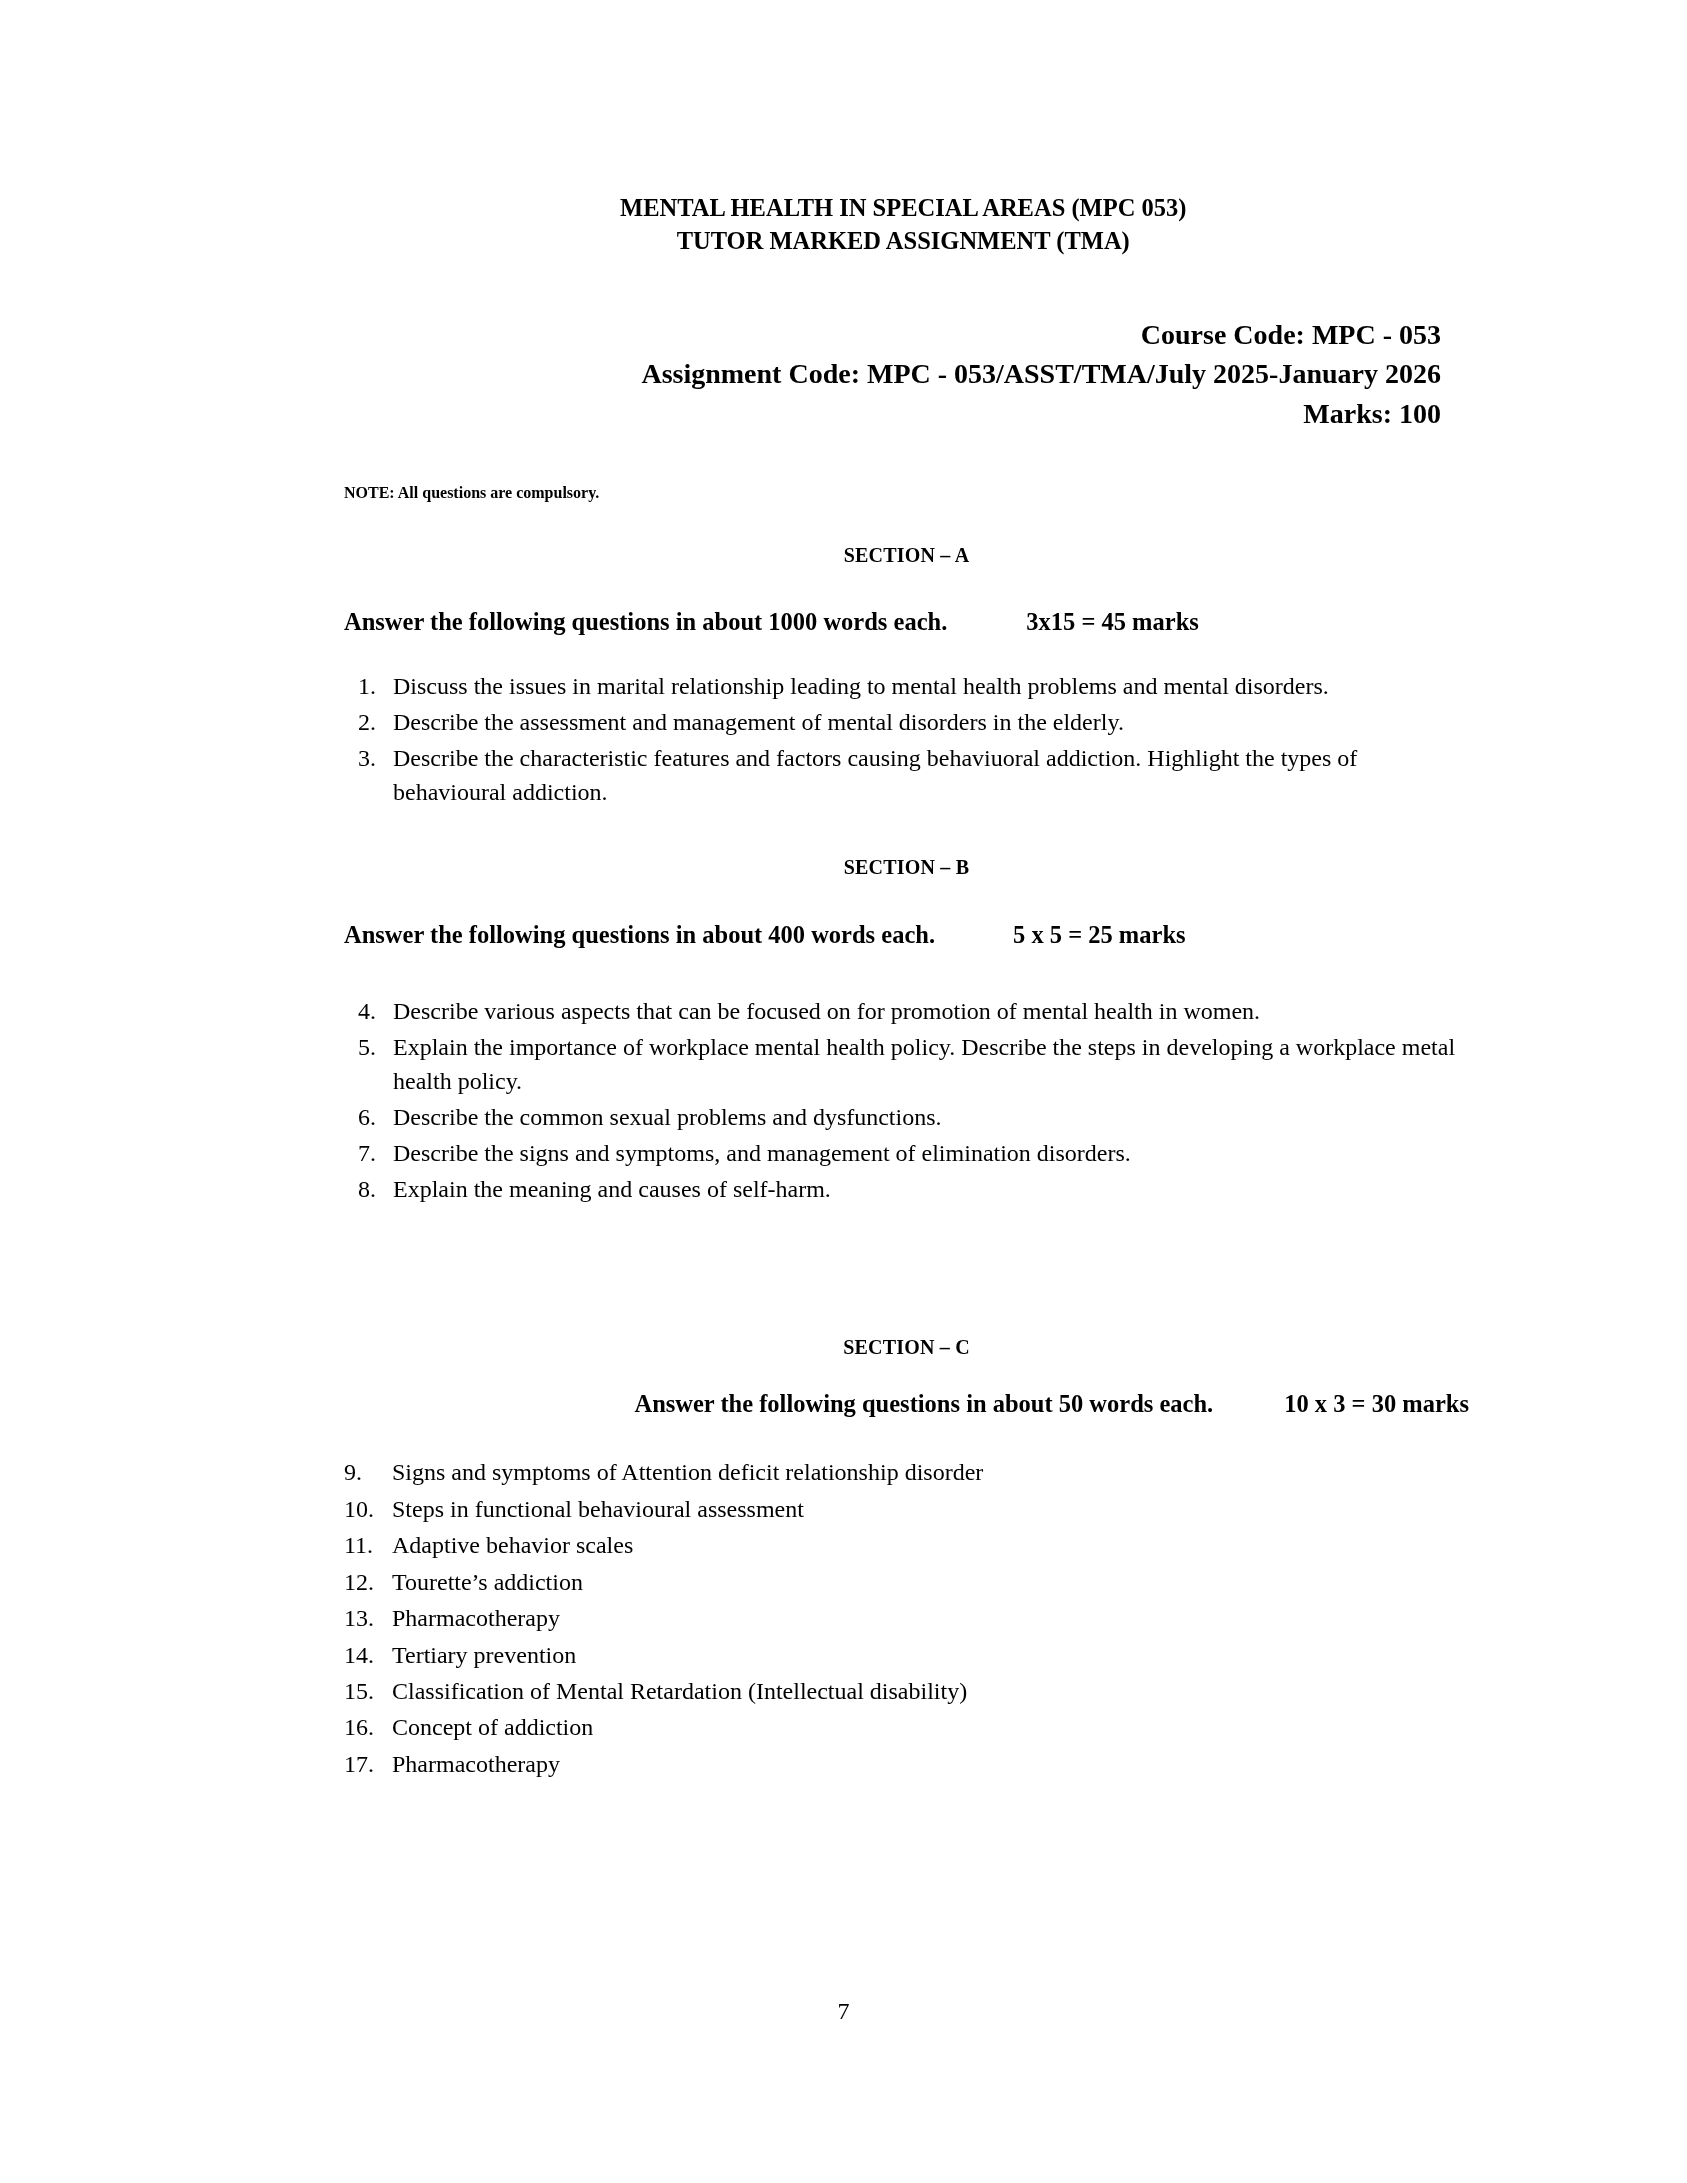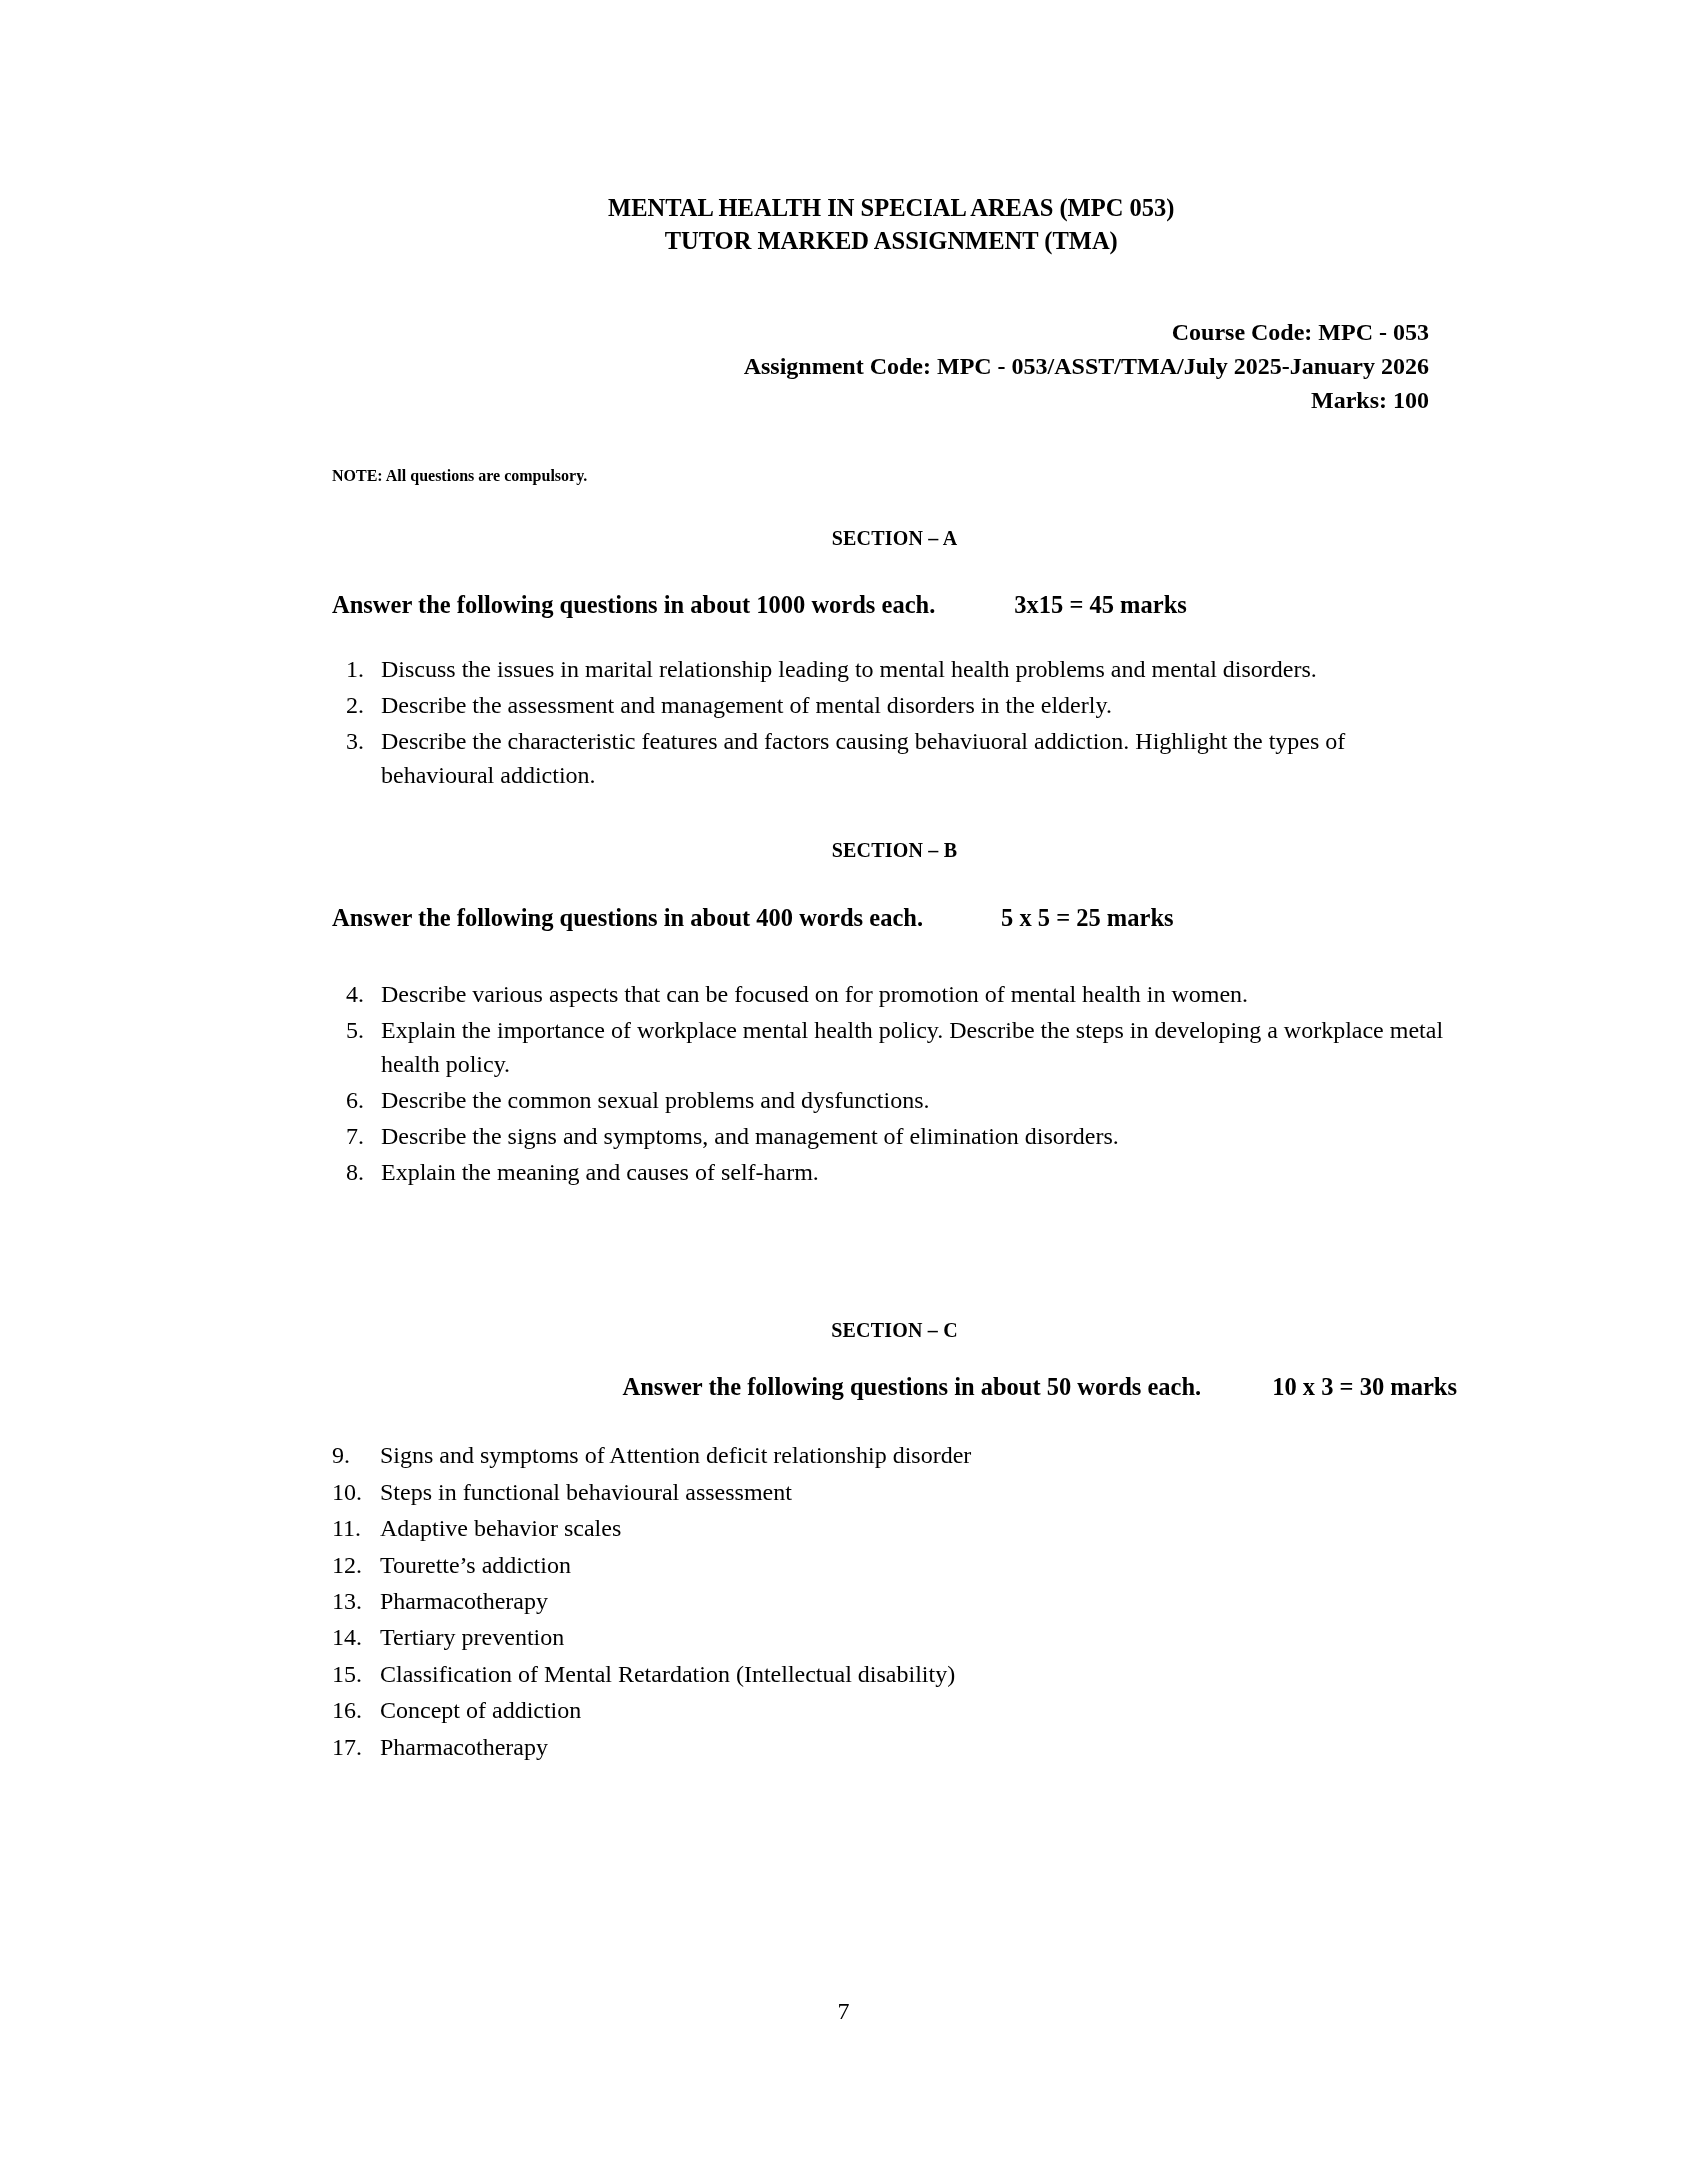--- a/index.html
+++ b/index.html
@@ -17,38 +17,38 @@
   }
   .page {
     position: relative;
     width: 1687px;
     height: 2183px;
     box-sizing: border-box;
     padding: 0;
   }
   .content {
     position: absolute;
-    left: 332px;
+    left: 344px;
     top: 192px;
     width: 1125px;
   }
 
   .title-block {
     text-align: center;
     font-weight: bold;
     font-size: 24.5px;
     line-height: 1.34;
     margin-left: -6.6px;
   }
   .title-line { white-space: nowrap; }
 
   .codes-block {
     text-align: right;
     font-weight: bold;
-    font-size: 24px;
+    font-size: 28px;
     line-height: 1.42;
     margin-top: 57px;
     padding-right: 28px;
   }
 
   .note {
     font-weight: bold;
     font-size: 16px;
     margin-top: 50px;
   }

